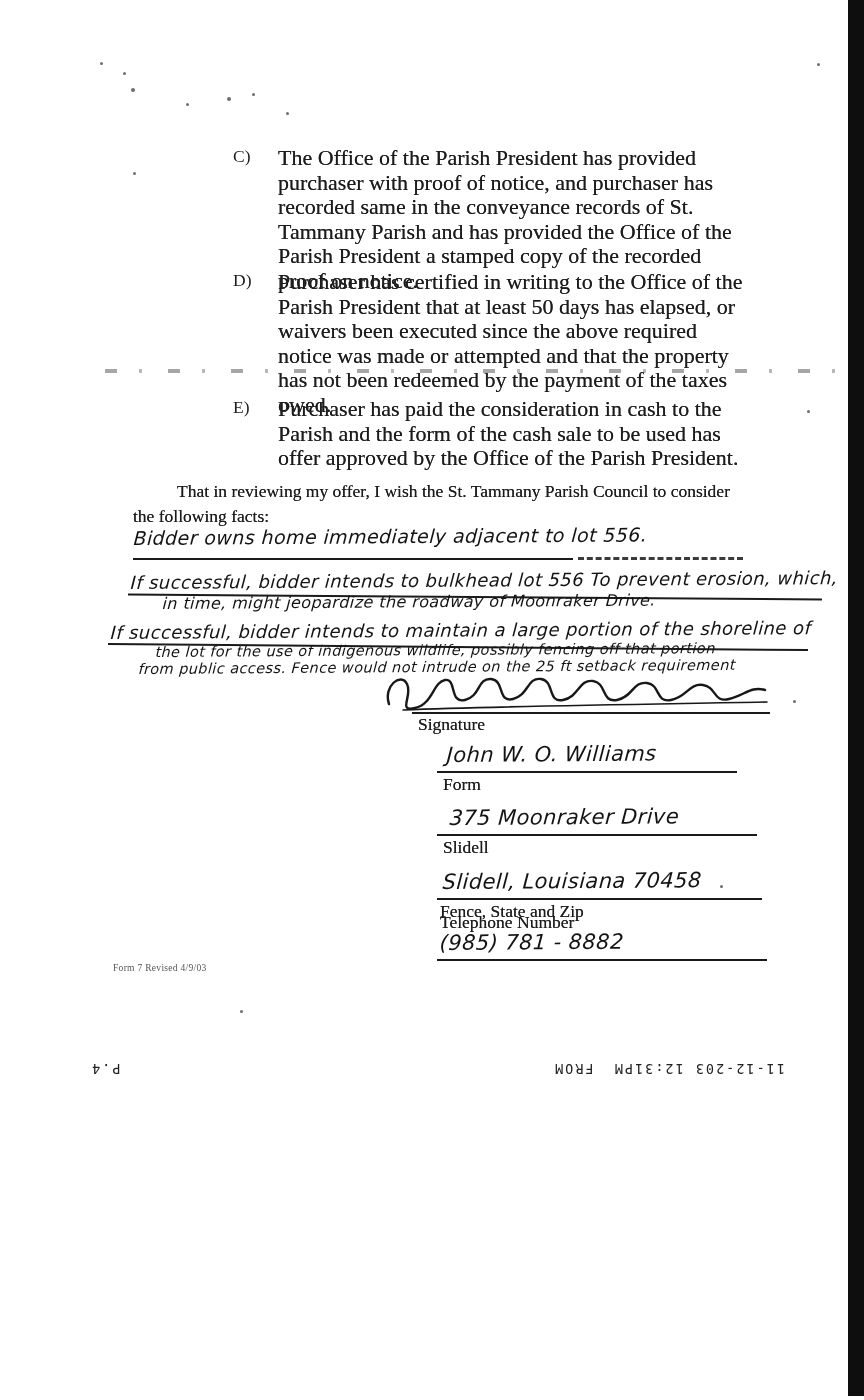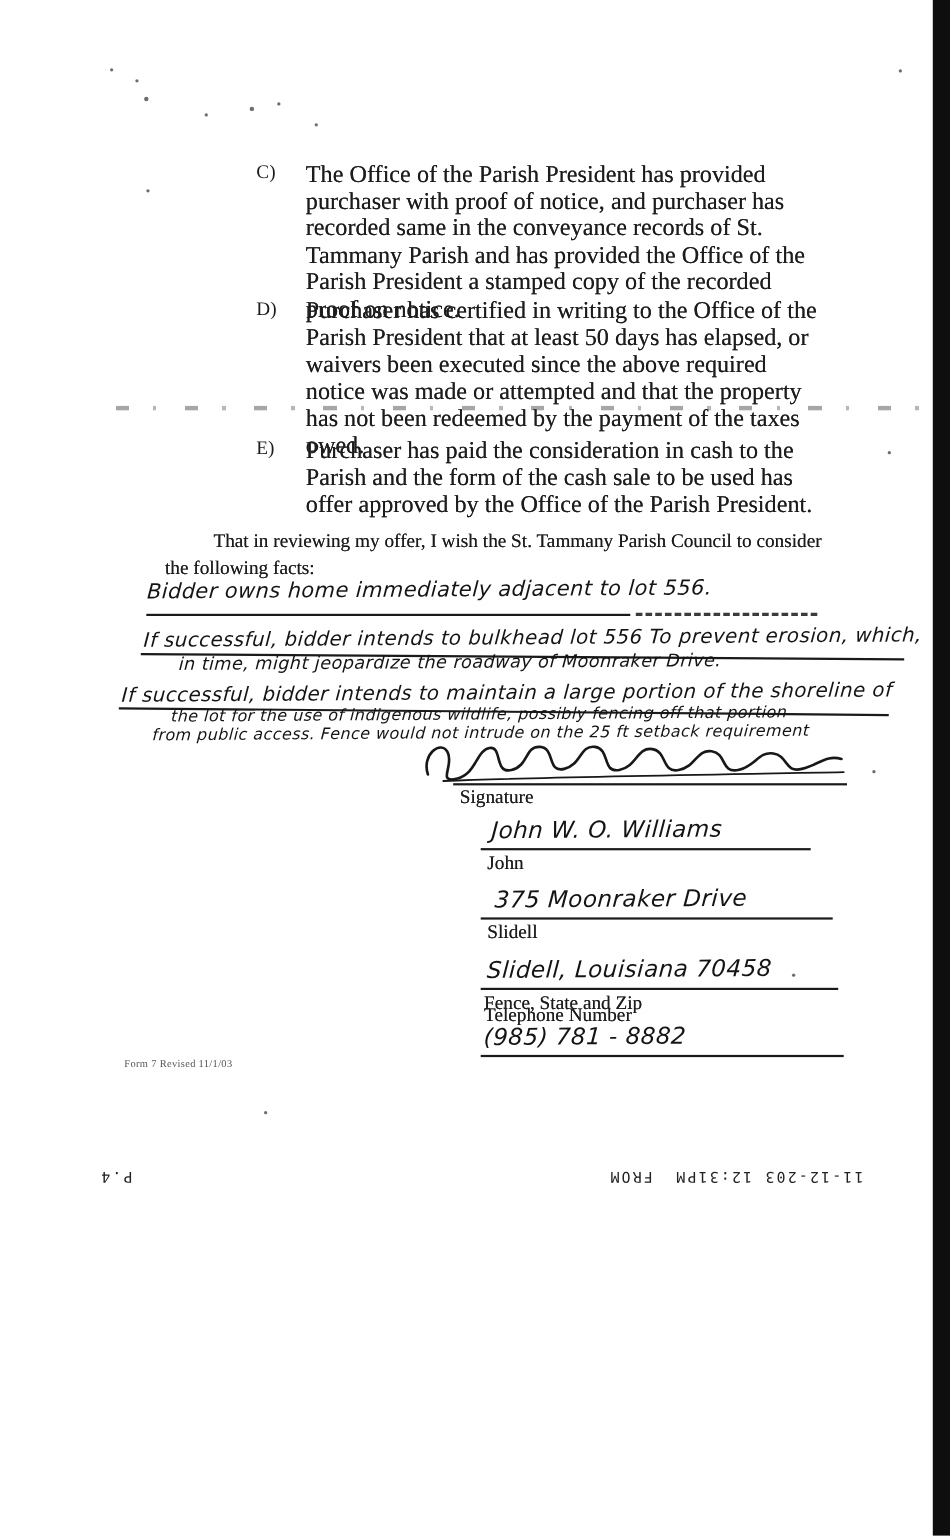--- a/index.html
+++ b/index.html
@@ -7,21 +7,21 @@
     width:864px;height:1400px;position:relative;background:#ffffff;
     font-family:"Liberation Serif", serif;color:#1c1c1c;overflow:hidden;
   }
   .page{position:absolute;inset:0;}
   
   .scan-bar{position:absolute;top:0;right:0;width:16px;height:1396px;background:#0e0e0e;}
   
   .clause{position:absolute;left:233px;width:515px;display:flex;}
   .clause .lbl{width:45px;flex:0 0 45px;font-size:17.5px;}
   .clause .txt{width:470px;font-size:22px;line-height:24.5px;text-shadow:0 0 0.5px #444;}
-  .intro{position:absolute;left:133px;top:479px;width:600px;font-size:17.5px;line-height:24.5px;text-indent:44px;text-shadow:0 0 0.5px #444;margin-left:17px;}
+  .intro{position:absolute;left:133px;top:479px;width:600px;font-size:17.5px;line-height:24.5px;text-indent:44px;text-shadow:0 0 0.5px #444;}
   
   .hw{
     font-family:"DejaVu Sans", sans-serif;font-style:italic;color:#141414;
     letter-spacing:0.4px;transform:skewX(-4deg) rotate(-0.4deg);transform-origin:left bottom;
     white-space:nowrap;
   }
   .fact1{position:absolute;left:133px;top:527px;font-size:19px;}
   .fact-line{position:absolute;font-size:18px;}
   .fact-small{position:absolute;font-size:14.5px;}
   .rule{position:absolute;border-top:2px solid #1a1a1a;}
@@ -107,35 +107,35 @@
     <svg width="392" height="48" viewBox="0 0 392 48" fill="none">
       <path d="M6 34 C0 16 18 2 24 14 C30 26 14 42 32 38 C50 34 50 12 62 10 C74 8 66 34 82 30 C98 26 94 8 108 9 C122 10 114 33 130 29 C146 25 144 7 158 9 C172 11 164 33 180 30 C196 27 196 9 210 11 C224 13 218 33 234 30 C250 27 250 11 264 13 C278 15 272 33 288 30 C304 27 306 13 320 15 C334 17 330 33 346 29 C362 25 368 16 382 20" stroke="#181818" stroke-width="2.4" stroke-linecap="round"></path>
       <path d="M20 40 C120 36 280 34 384 32" stroke="#181818" stroke-width="1.6" stroke-linecap="round"></path>
     </svg>
   </div>
   <div class="rule" style="left:412px;top:712px;width:358px"></div>
   <div class="sig-label" style="left:418px;top:714px">Signature</div>
 
   <div class="sig-value hw" style="left:446px;top:743px">John W. O. Williams</div>
   <div class="rule" style="left:437px;top:771px;width:300px"></div>
-  <div class="sig-label" style="left:443px;top:774px">John</div>
+  <div class="sig-label" style="left:443px;top:774px">Form</div>
 
   <div class="sig-value hw" style="left:449px;top:806px">375 Moonraker Drive</div>
   <div class="rule" style="left:437px;top:834px;width:320px"></div>
   <div class="sig-label" style="left:443px;top:837px">Slidell</div>
 
   <div class="sig-value hw" style="left:442px;top:870px">Slidell, Louisiana 70458</div>
   <div class="rule" style="left:437px;top:898px;width:325px"></div>
   <div class="sig-label" style="left:440px;top:901px">Fence, State and Zip</div>
 
   <div class="sig-value hw" style="left:439px;top:931px">(985) 781 - 8882</div>
   <div class="rule" style="left:437px;top:959px;width:330px"></div>
   <div class="sig-label" style="left:440px;top:912px">Telephone Number</div>
 
-  <div class="form-note">Form 7 Revised 11/1/03</div>
+  <div class="form-note">Form 7 Revised 4/9/03</div>
 
   <div class="fax-ts">
     <span>11-12-203 12:31PM</span>
     <span>FROM</span>
   </div>
   <div class="fax-p4">P.4</div>
 
 </div>
 
 </body></html>

